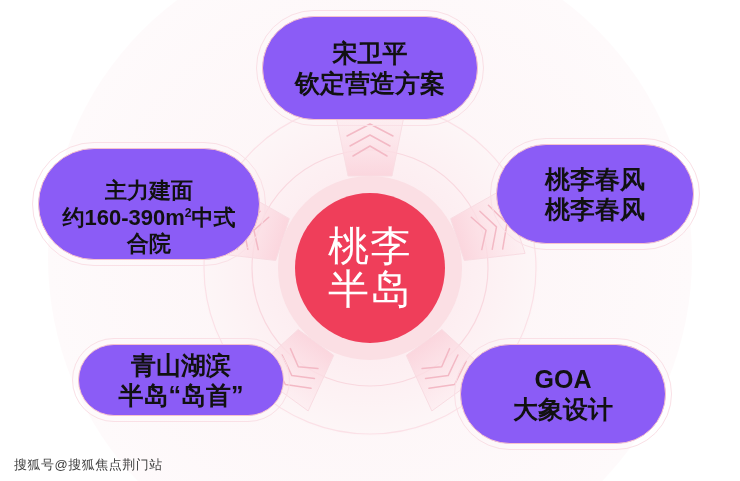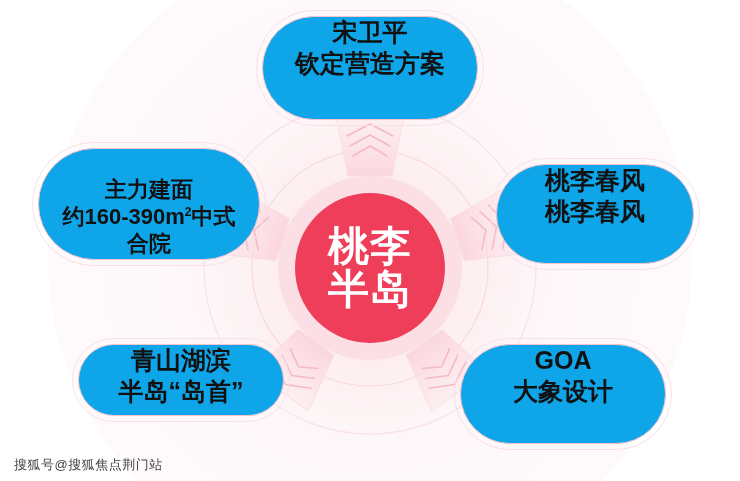--- a/index.html
+++ b/index.html
@@ -34,36 +34,36 @@
   .hub-core{
     position:absolute;left:17px;top:17px;
     width:150px;height:150px;
     border-radius:50%;
     background:#ef3e5a;
     display:flex;align-items:center;justify-content:center;
   }
   .hub-label{
     color:#ffffff;
     font-size:41px;
-    font-weight:700;
+    font-weight:400;
     line-height:1.06;
     text-align:center;
     letter-spacing:1px;
   }
   .hub-label span{display:block;}
 
   
   .bubble{
     position:absolute;
     box-sizing:border-box;
-    background:#0ea5e9;
+    background:#8b5cf6;
     border:1.6px solid #f6c2cd;
     border-radius:999px;
     display:flex;
-    align-items:flex-start;
+    align-items:center;
     justify-content:center;
     text-align:center;
     z-index:5;
   }
   .bubble:after{
     content:"";
     position:absolute;
     left:-7px;top:-7px;right:-7px;bottom:-7px;
     border:1.4px solid #fae0e6;
     border-radius:999px;
@@ -77,21 +77,21 @@
   }
   .bubble-text span{display:block;}
   .bubble-text sup{
     font-size:0.55em;
     vertical-align:super;
     line-height:0;
   }
 
   #b-top   { left:262px; top:16px;  width:216px; height:104px; }
   #b-left  { left:38px;  top:148px; width:222px; height:112px; }
-  #b-right { left:496px; top:164px; width:198px; height:100px; }
+  #b-right { left:496px; top:144px; width:198px; height:100px; }
   #b-bl    { left:78px;  top:344px; width:206px; height:72px; }
   #b-br    { left:460px; top:344px; width:206px; height:100px; }
 
   #b-top   .bubble-text { font-size:25px; }
   #b-left  .bubble-text { font-size:22px;margin-top:28px; }
   #b-right .bubble-text { font-size:25px; }
   #b-bl    .bubble-text { font-size:25px; }
   #b-br    .bubble-text { font-size:25px; }
 
   

